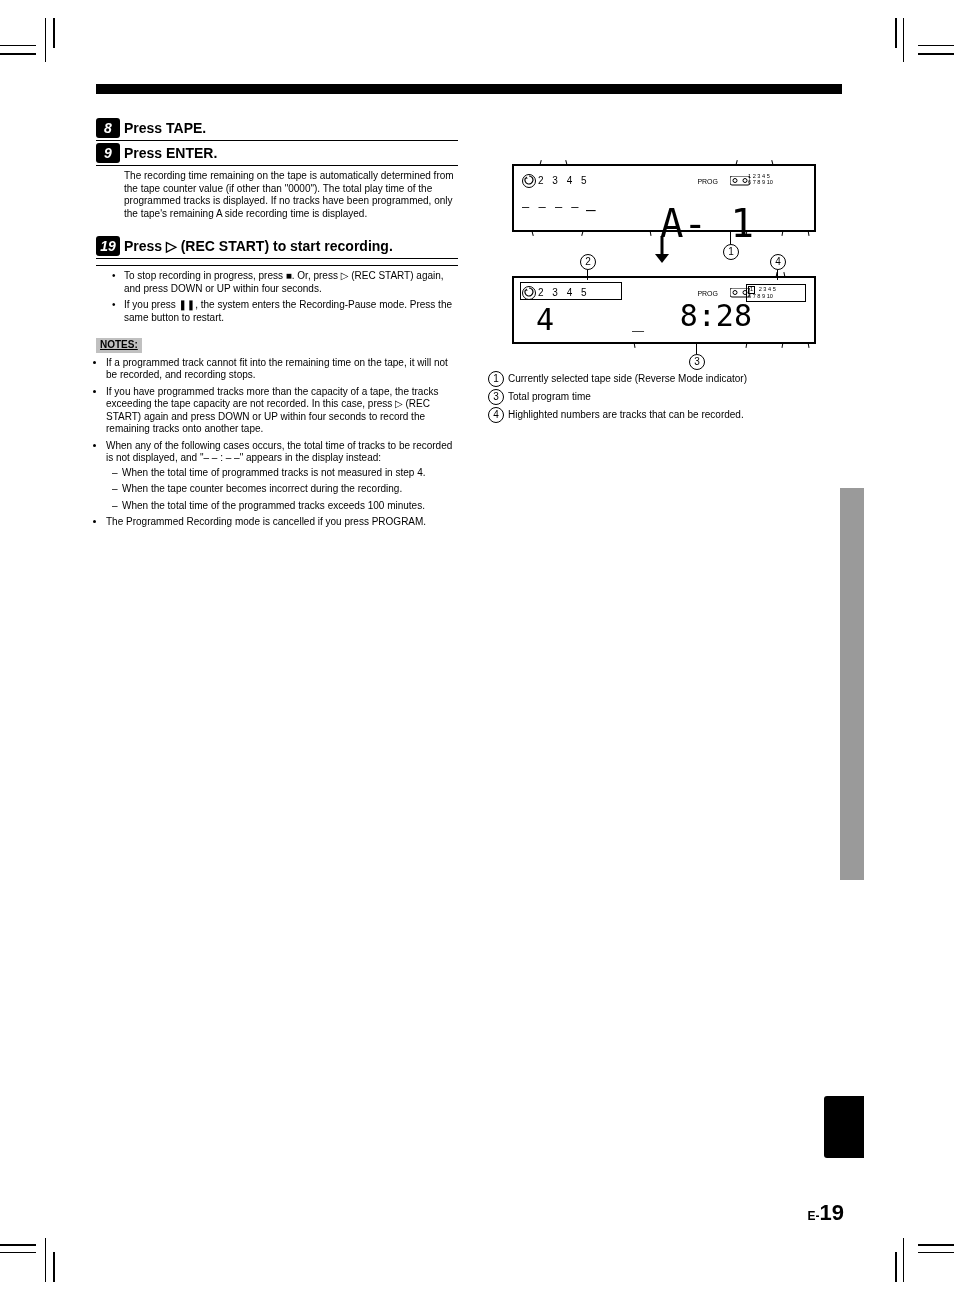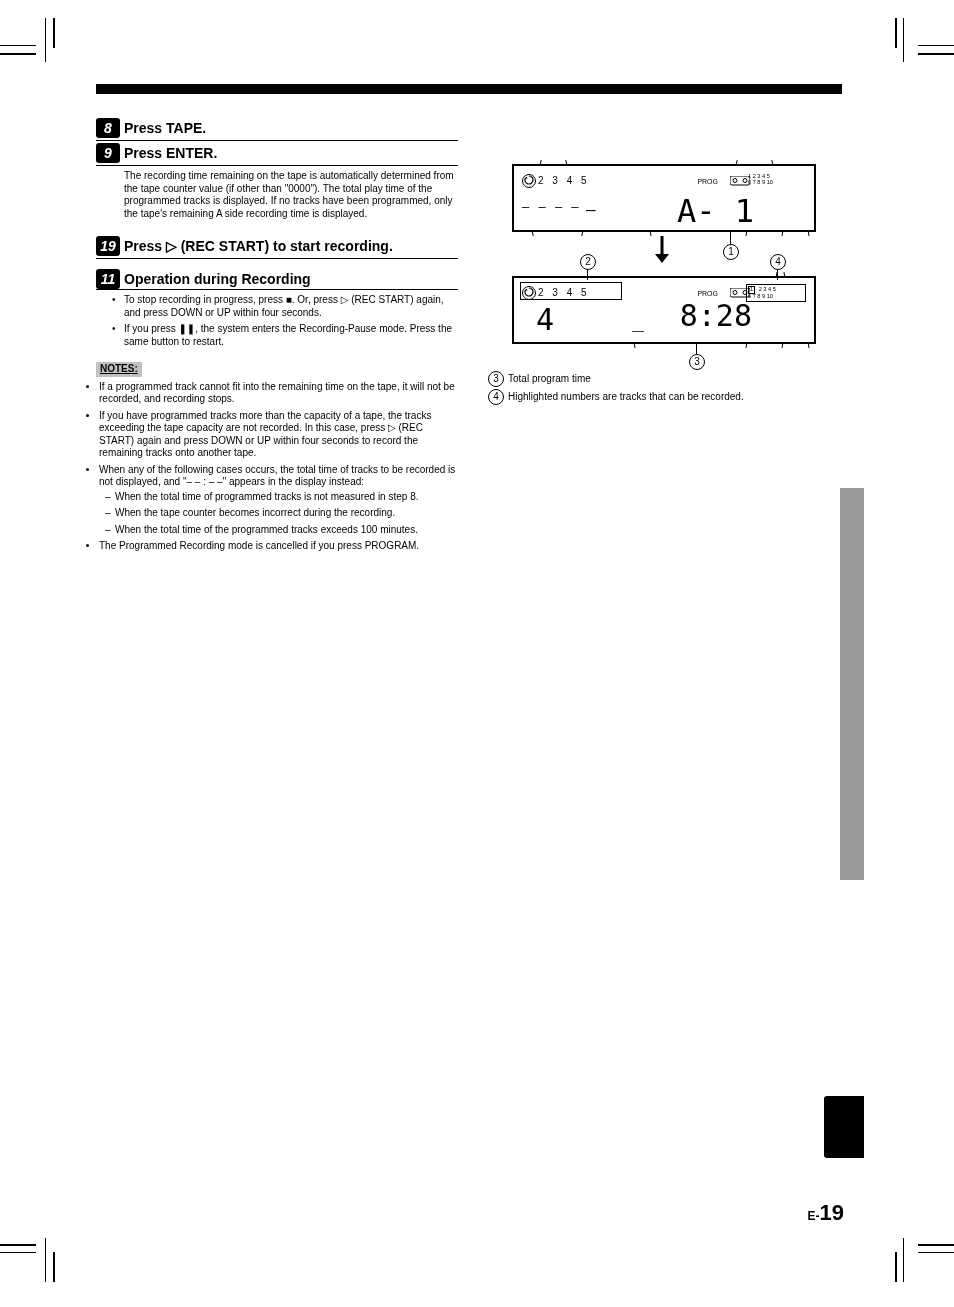--- a/index.html
+++ b/index.html
@@ -49,21 +49,21 @@
 .lcd .cal { position:absolute; right:8px; top:8px; font-size:5.6px; line-height:1; text-align:left; width:58px;}
 .lcd .big { position:absolute; font-family:monospace; font-size:30px; letter-spacing:2px;}
 .lcd .tick{position:absolute;width:1px;background:#000;}
 .arrow-down { text-align:center; font-size:26px; line-height:1; margin:0 0 8px 0;}
 .callout { position:absolute; font-size:10px; text-align:center; width:14px; height:14px; border:1px solid #000; border-radius:50%; line-height:14px;}
 .callout-line{position:absolute;background:#000;}
 .annot-list { font-size:10px; line-height:1.8; margin-top:26px;}
 .annot-list .num{display:inline-block;width:14px;height:14px;border:1px solid #000;border-radius:50%;text-align:center;line-height:14px;margin-right:4px;}
 .notes { font-size:10px; padding-left:0; line-height:1.25;}
 .notes .hdr{display:inline-block;background:#c0c0c0;padding:1px 4px;font-weight:bold;text-decoration:underline;}
-.notes ul{margin:4px 0 0 3px;padding:0;}
+.notes ul{margin:4px 0 0 10px;padding:0;}
 .notes li{margin-bottom:4px;list-style:disc;}
 .sub ul{margin:2px 0 0 16px;padding:0;}
 .sub li{list-style:none;position:relative;}
 .sub li::before{content:"–";position:absolute;left:-10px;}
 .lcd-wrapper{position:relative;margin-left:24px;}
 </style>
 </head>
 <body>
 
 <div class="page">
@@ -101,24 +101,20 @@
       <span class="label">Press ENTER.</span>
     </div>
     <div class="step-body">The recording time remaining on the tape is automatically determined from the tape counter value (if other than "0000"). The total play time of the programmed tracks is displayed. If no tracks have been programmed, only the tape's remaining A side recording time is displayed.</div>
 
     <div class="step-head">
       <span class="stepnum">19</span>
       <span class="label">Press ▷ (REC START) to start recording.</span>
     </div>
     <div class="step-body" style="padding-bottom:4px"></div>
 
-    <div class="step-head" style="border-bottom:0">
-      <span class="stepnum">11</span>
-      <span class="label">Operation during Recording</span>
-    </div>
     <div style="border-top:1px solid #000;margin-top:-2px;"></div>
     <div class="step-body">
       <div style="position:relative;">
         <div style="position:absolute;left:-12px;">•</div>
         <div>To stop recording in progress, press ■. Or, press ▷ (REC START) again, and press DOWN or UP within four seconds.</div>
       </div>
       <div style="position:relative;margin-top:4px;">
         <div style="position:absolute;left:-12px;">•</div>
         <div>If you press ❚❚, the system enters the Recording-Pause mode. Press the same button to restart.</div>
       </div>
@@ -126,21 +122,21 @@
 
     <div class="notes">
       <span class="hdr">NOTES:</span>
       <ul>
         <li>If a programmed track cannot fit into the remaining time on the tape, it will not be recorded, and recording stops.</li>
         <li>If you have programmed tracks more than the capacity of a tape, the tracks exceeding the tape capacity are not recorded. In this case, press ▷ (REC START) again and press DOWN or UP within four seconds to record the remaining tracks onto another tape.</li>
         <li>
           <span>When any of the following cases occurs, the total time of tracks to be recorded is not displayed, and "– – : – –" appears in the display instead:</span>
           <div class="sub">
             <ul>
-              <li>When the total time of programmed tracks is not measured in step 8.</li>
+              <li>When the total time of programmed tracks is not measured in step 4.</li>
               <li>When the tape counter becomes incorrect during the recording.</li>
               <li>When the total time of the programmed tracks exceeds 100 minutes.</li>
             </ul>
           </div>
         </li>
         <li>The Programmed Recording mode is cancelled if you press PROGRAM.</li>
       </ul>
     </div>
 
   </div>
@@ -166,21 +162,21 @@
               <circle cx="15" cy="4.5" r="2" fill="none" stroke="#000"></circle>
             </svg>
         </div>
         <div class="cal">
           <div>1 2 3 4 5</div>
           <div>6 7 8 9 10</div>
         </div>
 
         <div class="big" style="left:8px;top:34px;font-size:12px;letter-spacing:1px;">– – – –</div>
         <div class="big" style="left:72px;top:34px;font-size:16px;">–</div>
-        <div class="big" style="right:60px;top:26px;font-family:monospace;font-size:32px;letter-spacing:0;">A- 1</div>
+        <div class="big" style="right:60px;top:35px;font-family:monospace;font-size:39px;letter-spacing:0;">A- 1</div>
 
         <div class="tick" style="left:26px;top:-6px;height:6px;transform:rotate(15deg);"></div>
         <div class="tick" style="left:52px;top:-6px;height:6px;transform:rotate(-15deg);"></div>
         <div class="tick" style="left:222px;top:-6px;height:6px;transform:rotate(15deg);"></div>
         <div class="tick" style="left:258px;top:-6px;height:6px;transform:rotate(-15deg);"></div>
         <div class="tick" style="left:18px;bottom:-6px;height:6px;top:auto;transform:rotate(-15deg);"></div>
         <div class="tick" style="left:68px;bottom:-6px;height:6px;top:auto;transform:rotate(15deg);"></div>
         <div class="tick" style="left:136px;bottom:-6px;height:6px;top:auto;transform:rotate(-10deg);"></div>
         <div class="tick" style="left:232px;bottom:-6px;height:6px;top:auto;transform:rotate(10deg);"></div>
         <div class="tick" style="left:268px;bottom:-6px;height:6px;top:auto;transform:rotate(10deg);"></div>
@@ -237,20 +233,21 @@
         <div class="tick" style="left:270px;top:-6px;height:6px;transform:rotate(-12deg);"></div>
         <div class="tick" style="left:268px;bottom:-6px;height:6px;top:auto;transform:rotate(10deg);"></div>
         <div class="tick" style="left:294px;bottom:-6px;height:6px;top:auto;transform:rotate(-10deg);"></div>
       </div>
 
       <div class="callout-line" style="left:184px;top:66px;width:1px;height:12px;"></div>
       <div class="callout" style="left:177px;top:78px;">3</div>
     </div>
 
     <div class="annot-list">
+      <div><span class="num">1</span><span>Currently selected tape side (Reverse Mode indicator)</span></div>
       <div><span class="num">3</span><span>Total program time</span></div>
       <div><span class="num">4</span><span>Highlighted numbers are tracks that can be recorded.</span></div>
     </div>
   </div>
 
   <div class="pagenum">
     <span class="e">E-</span><span class="n">19</span>
   </div>
 
 </div>

